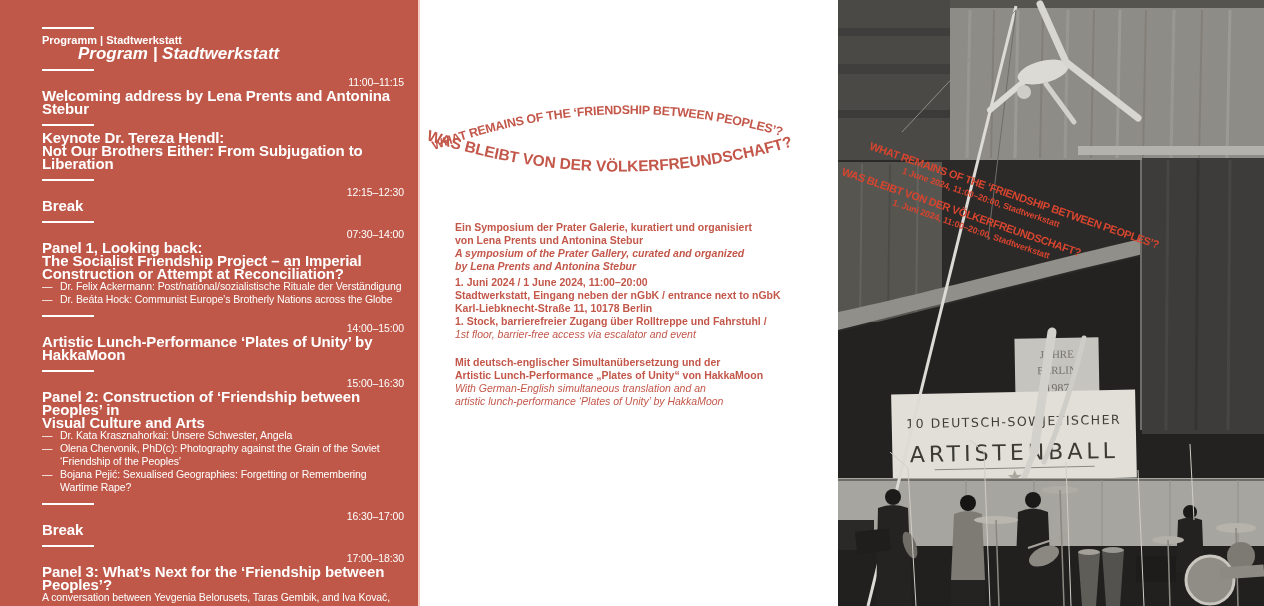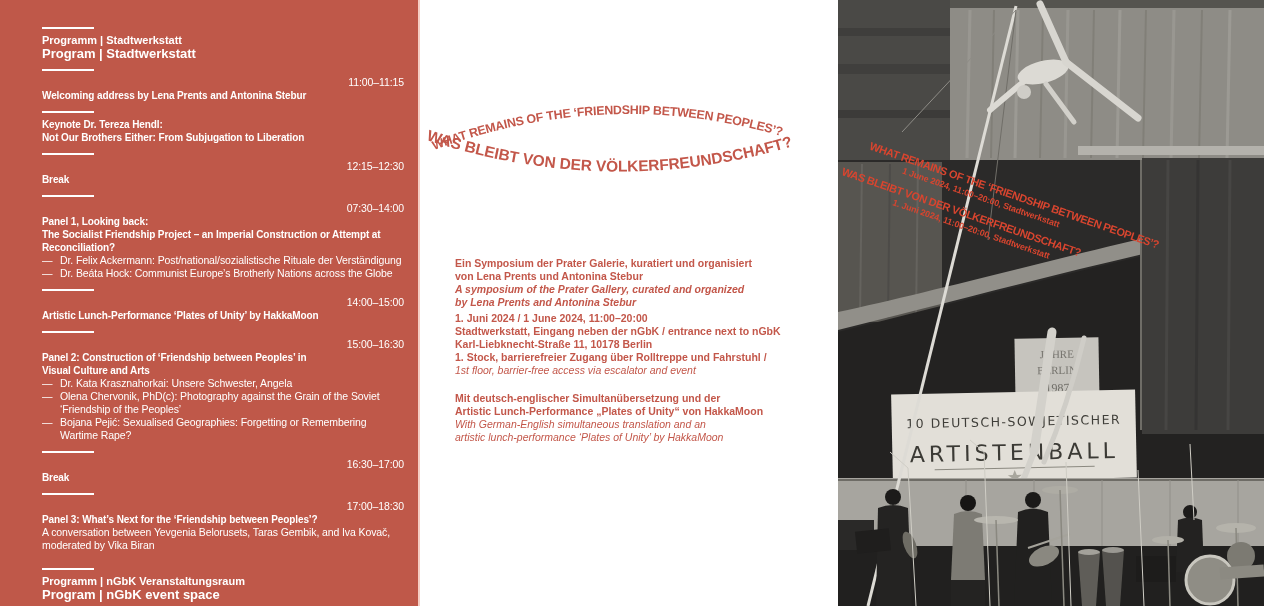--- a/index.html
+++ b/index.html
@@ -6,33 +6,33 @@
   .page{position:relative;width:1264px;height:606px;overflow:hidden;
         font-family:"Liberation Sans",sans-serif;background:#22c55e;}
 
   
   .left{position:absolute;left:0;top:0;width:420px;height:606px;background:#bf5849;
         color:#fff;box-sizing:border-box;padding:27px 16px 0 42px;}
   .left .sep{width:52px;border-top:2px solid #fff;margin:9px 0 5px 0;}
   .left .sep.first{margin-top:0;}
   .left .sep.gap{margin-top:16px;}
   .left .hde{font-size:11px;font-weight:bold;line-height:13px;}
-  .left .hen{font-size:13px;font-weight:bold;line-height:13px;}
+  .left .hen{font-size:17px;font-weight:bold;font-style:italic;line-height:13px;margin-left:36px;}
   .left .time{font-size:10.5px;font-weight:normal;line-height:13px;letter-spacing:-0.1px;text-align:right;}
-  .left .ttl{font-size:10px;font-weight:bold;line-height:13px;white-space:pre-line;letter-spacing:-0.1px;}
+  .left .ttl{font-size:15px;font-weight:bold;line-height:13px;white-space:pre-line;letter-spacing:-0.1px;}
   .left .detail{font-size:10.5px;font-weight:normal;line-height:13px;white-space:pre-line;letter-spacing:-0.1px;}
   .left .bullet{display:flex;gap:7px;font-size:10.5px;line-height:13px;letter-spacing:-0.1px;}
   .left .bullet .dash{flex:none;width:11px;}
   .left::after{content:"";position:absolute;right:0;top:0;width:2px;height:100%;background:rgba(255,226,216,.85);}
 
   
   .mid{position:absolute;left:420px;top:0;width:418px;height:606px;background:#fff;color:#c3574a;}
   .arc-svg{position:absolute;left:4px;top:72px;}
   .arc-text{fill:#c3574a;font-family:"Liberation Sans",sans-serif;font-weight:bold;}
-  .blk{position:absolute;left:35px;width:372px;font-size:10.5px;line-height:13px;margin-top:36px;}
+  .blk{position:absolute;left:35px;width:372px;font-size:10.5px;line-height:13px;}
   .b1{top:221px;}.b2{top:276px;}.b3{top:356px;}
   .rb{font-weight:bold;white-space:pre-line;}
   .rbi{font-weight:bold;font-style:italic;white-space:pre-line;}
   .rr{font-weight:bold;white-space:pre-line;}
   .ri{font-weight:normal;font-style:italic;white-space:pre-line;}
 
   
   .prater{position:absolute;left:451px;top:430px;width:54px;height:48px;}
   .prater .ptxt{position:absolute;left:0;top:16px;width:54px;text-align:center;color:#fff;
                 font-size:6.5px;font-weight:bold;line-height:7px;}

